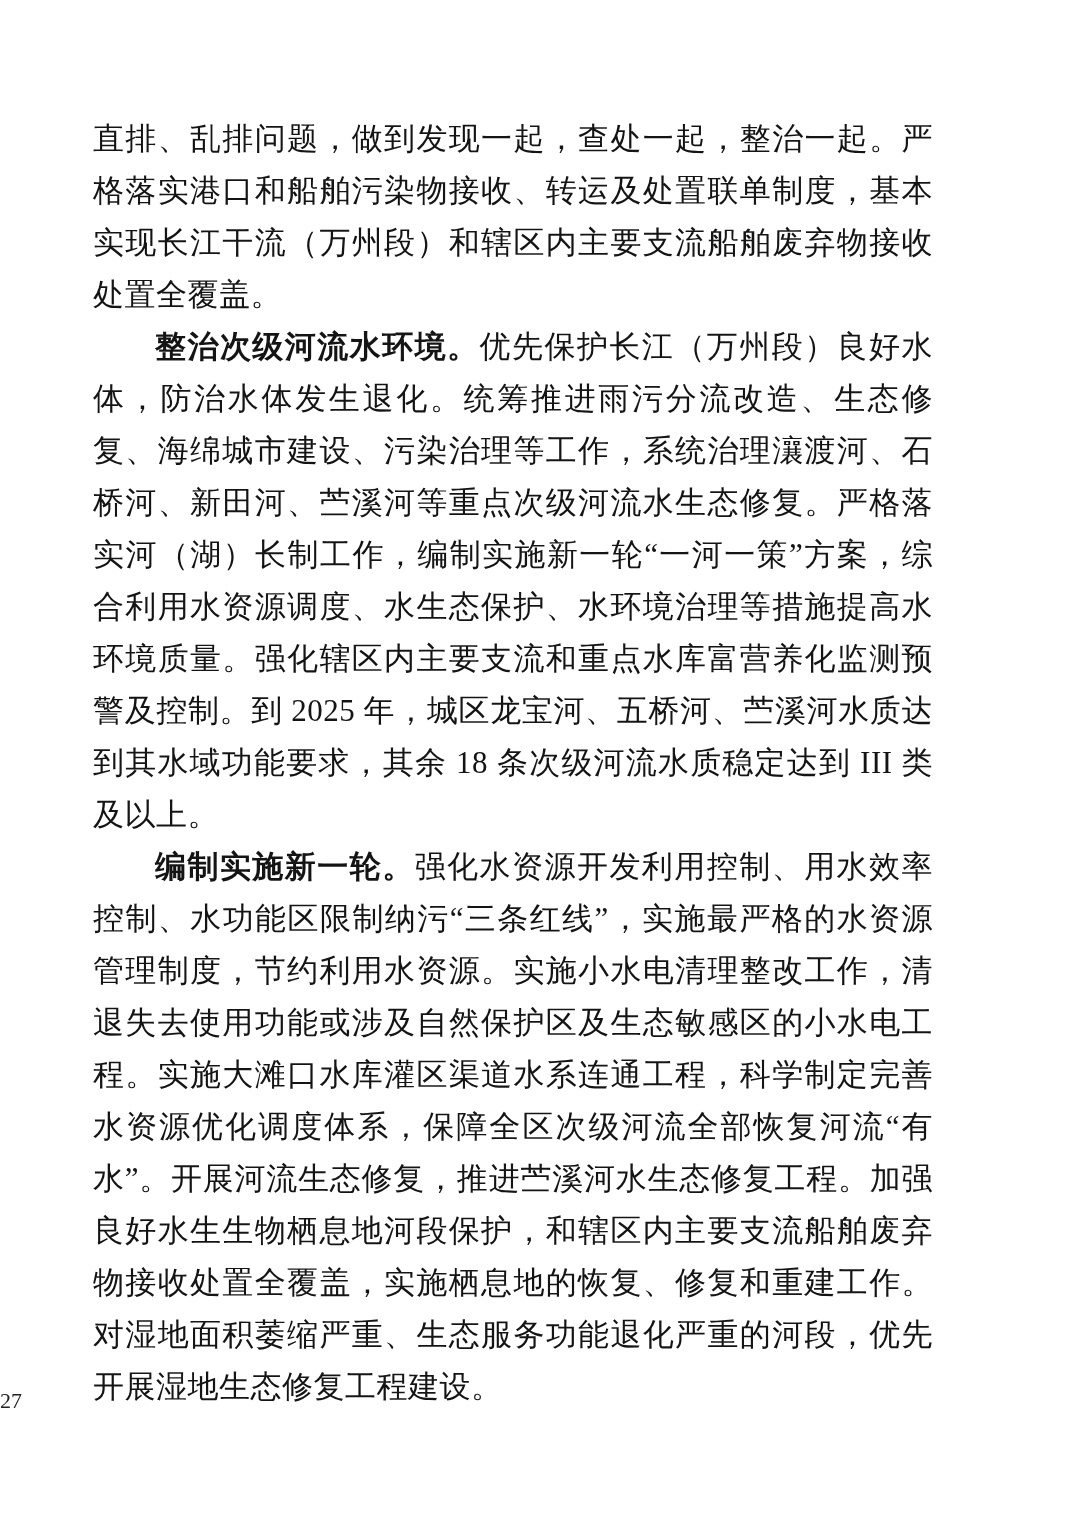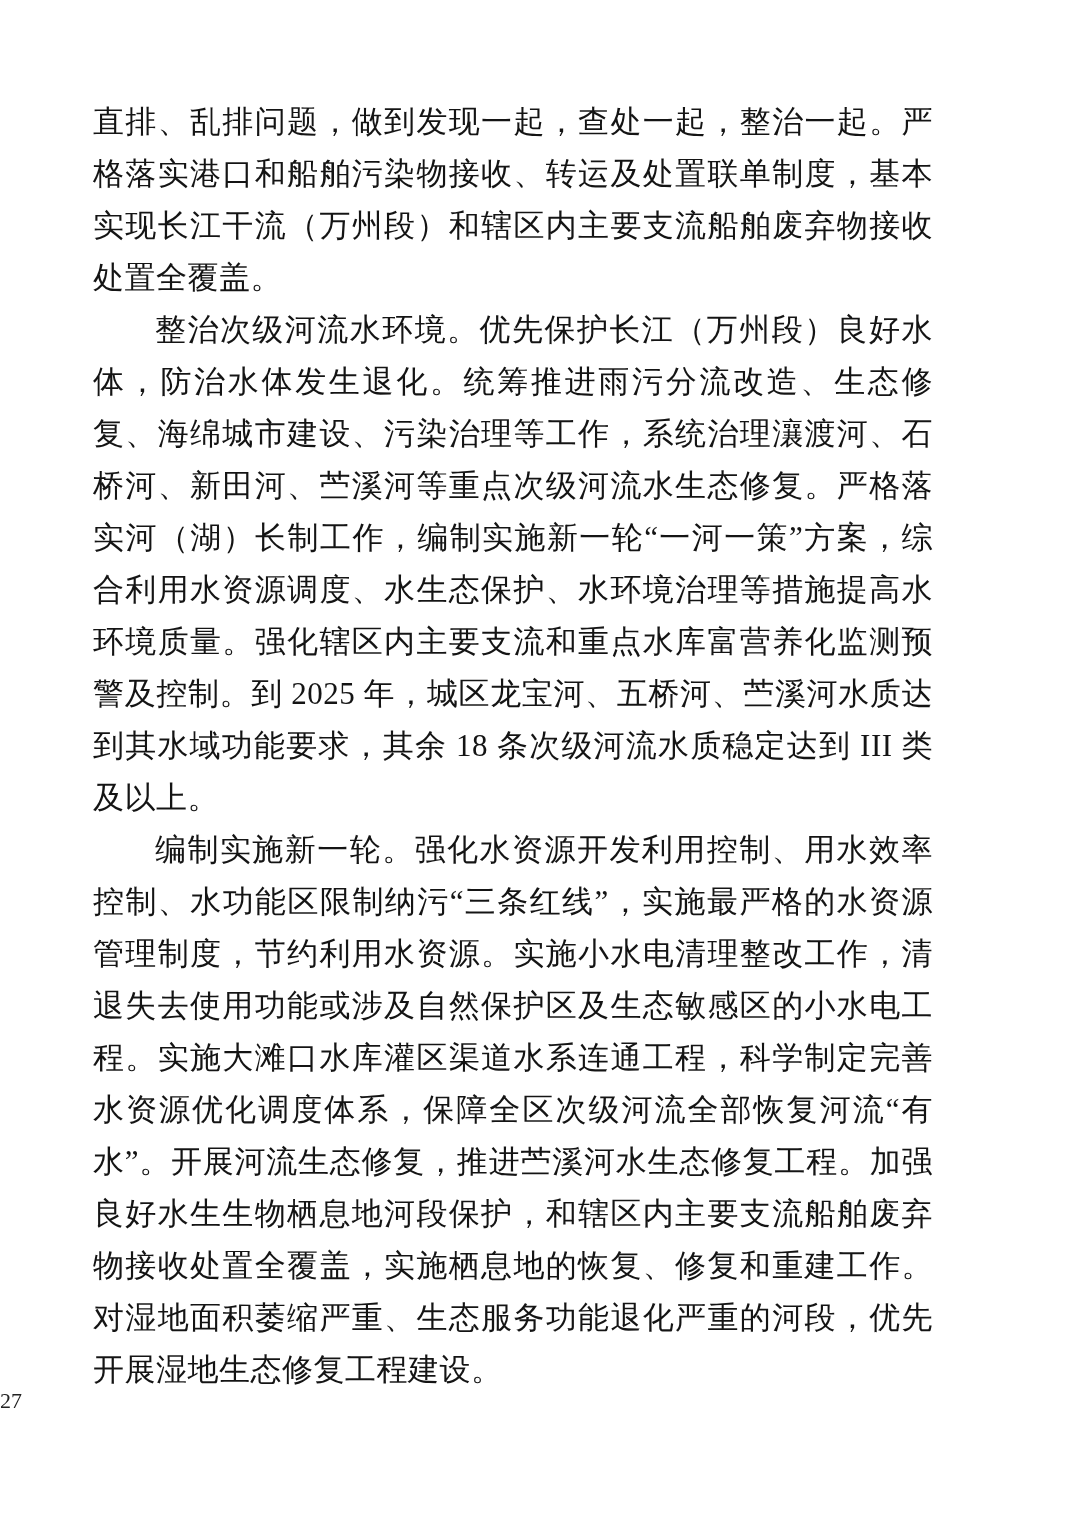--- a/index.html
+++ b/index.html
@@ -15,38 +15,38 @@
     color: #141414;
     overflow: hidden;
   }
   .page {
     position: absolute;
     inset: 0;
   }
   .text-block {
     position: absolute;
     left: 93px;
-    top: 96px;
+    top: 113px;
     width: 840px;
   }
   p.para {
     margin: 0;
     font-size: 31px;
     line-height: 52px;
     text-align: justify;
     text-indent: 2em;
     letter-spacing: 0.5px;
     word-break: break-all;
   }
   p.para.continuation {
     text-indent: 0;
   }
   .lead {
     font-family: "Liberation Sans", "DejaVu Sans", sans-serif;
-    font-weight: 400;
+    font-weight: 700;
   }
   .page-number {
     position: absolute;
     top: 1388px;
     left: 0;
     width: 100%;
     text-align: left;
     font-size: 22px;
     line-height: 26px;
     color: #222222;

